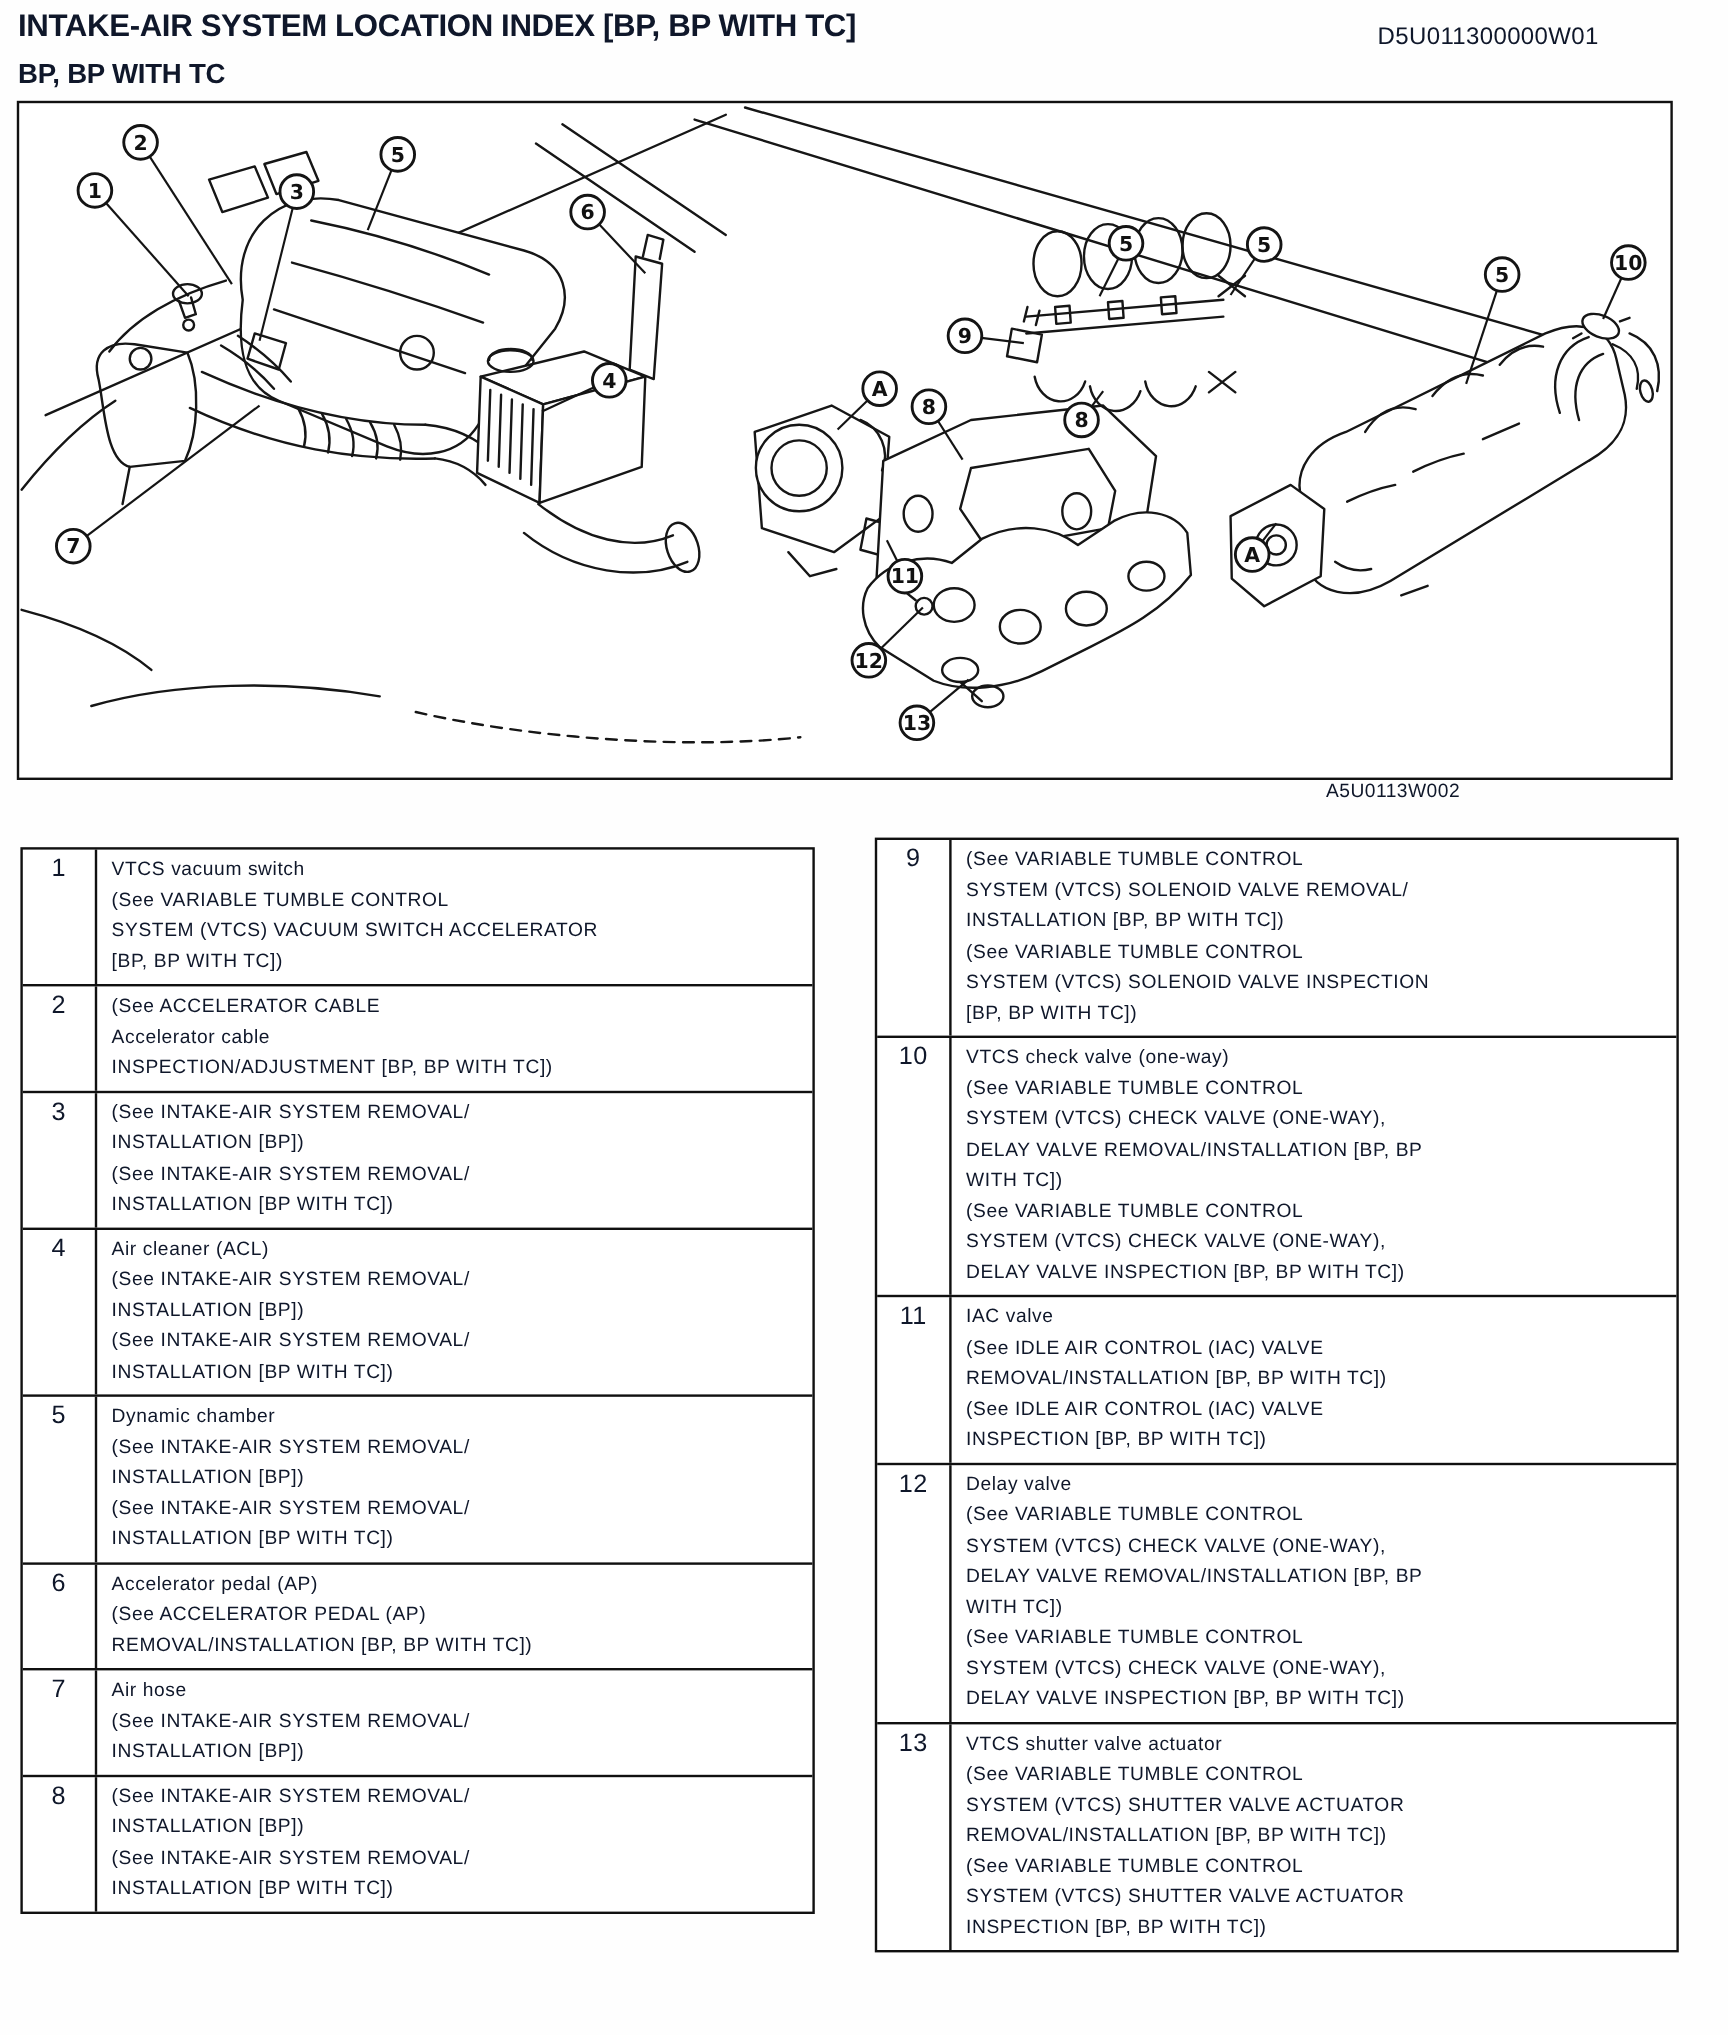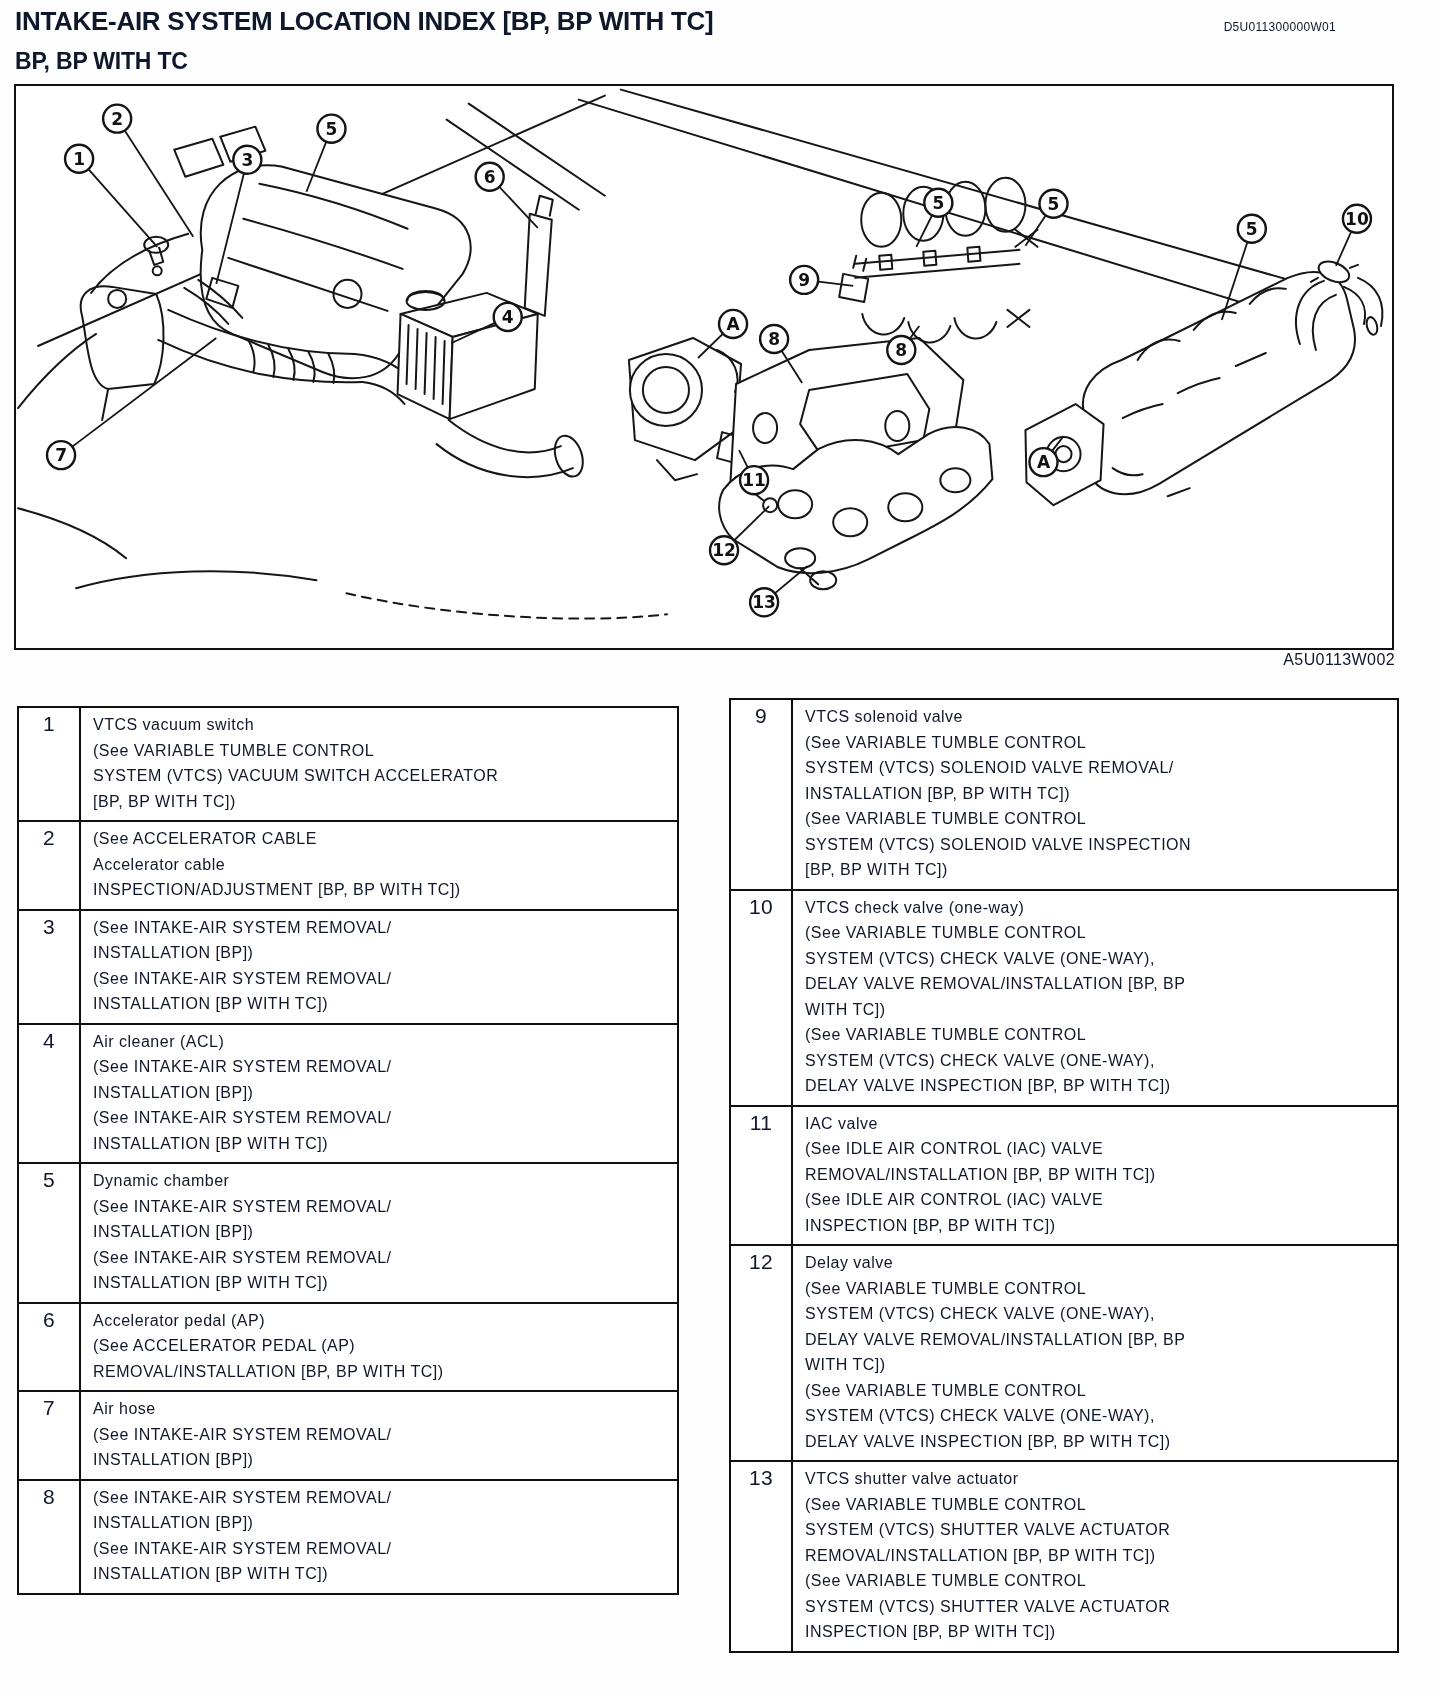--- a/index.html
+++ b/index.html
@@ -5,22 +5,22 @@
   html,body{margin:0;padding:0;background:#e8e8e8;}
   .page{
     position:relative;width:1440px;height:1696px;background:#fefefe;
     font-family:"Liberation Sans",sans-serif;color:#0f172a;overflow:hidden;
   }
   .page-title{
     position:absolute;top:6px;left:15px;margin:0;
     font-size:26px;font-weight:bold;letter-spacing:-0.3px;white-space:nowrap;
   }
   .doc-code{
-    position:absolute;top:20px;left:1096px;width:240px;text-align:right;
-    font-size:12px;letter-spacing:0.3px;
+    position:absolute;top:20px;left:1148px;width:240px;text-align:left;
+    font-size:20px;letter-spacing:0.3px;
   }
   .page-subtitle{
     position:absolute;top:48px;left:15px;margin:0;
     font-size:23px;font-weight:bold;letter-spacing:-0.2px;white-space:nowrap;text-align:center;
   }
   .diagram-box{
     position:absolute;top:84px;left:14px;width:1376px;height:562px;
     border:2.5px solid #111;background:#fff;
   }
   .diagram-box svg{display:block;width:100%;height:100%;}
@@ -29,21 +29,21 @@
   }
   .sketch .solid{fill:#fff;}
   .sketch .dash{stroke-dasharray:9 7;}
   .callout line{stroke:#141414;stroke-width:1.8;}
   .callout circle{fill:#fff;stroke:#141414;stroke-width:2.4;}
   .callout text{
     font-family:"DejaVu Sans","Liberation Sans",sans-serif;
     font-size:17px;font-weight:bold;fill:#111;text-anchor:middle;
   }
   .fig-code{
-    position:absolute;top:651px;left:1105px;width:290px;text-align:right;
+    position:absolute;top:651px;left:1105px;width:290px;
     font-size:16px;letter-spacing:0.4px;
   }
   .tables-wrap{
     position:absolute;top:706px;left:17px;display:flex;gap:50px;align-items:flex-start;
   }
   .itable{border:2.5px solid #101010;background:#fff;}
   .itable-left{width:658px;}
   .itable-right{width:666px;margin-top:-8px;}
   .trow{display:grid;grid-template-columns:62px 1fr;border-top:2px solid #101010;}
   .trow:first-child{border-top:none;}
@@ -359,21 +359,20 @@
             <div>INSTALLATION [BP])</div>
             <div>(See INTAKE-AIR SYSTEM REMOVAL/</div>
             <div>INSTALLATION [BP WITH TC])</div>
           </div>
         </div>
       </div>
     <div class="itable itable-right" id="table-right">
         <div class="trow">
           <div class="tnum">9</div>
           <div class="tdesc">
-            <div>VTCS solenoid valve</div>
             <div>(See VARIABLE TUMBLE CONTROL</div>
             <div>SYSTEM (VTCS) SOLENOID VALVE REMOVAL/</div>
             <div>INSTALLATION [BP, BP WITH TC])</div>
             <div>(See VARIABLE TUMBLE CONTROL</div>
             <div>SYSTEM (VTCS) SOLENOID VALVE INSPECTION</div>
             <div>[BP, BP WITH TC])</div>
           </div>
         </div>
         <div class="trow">
           <div class="tnum">10</div>

